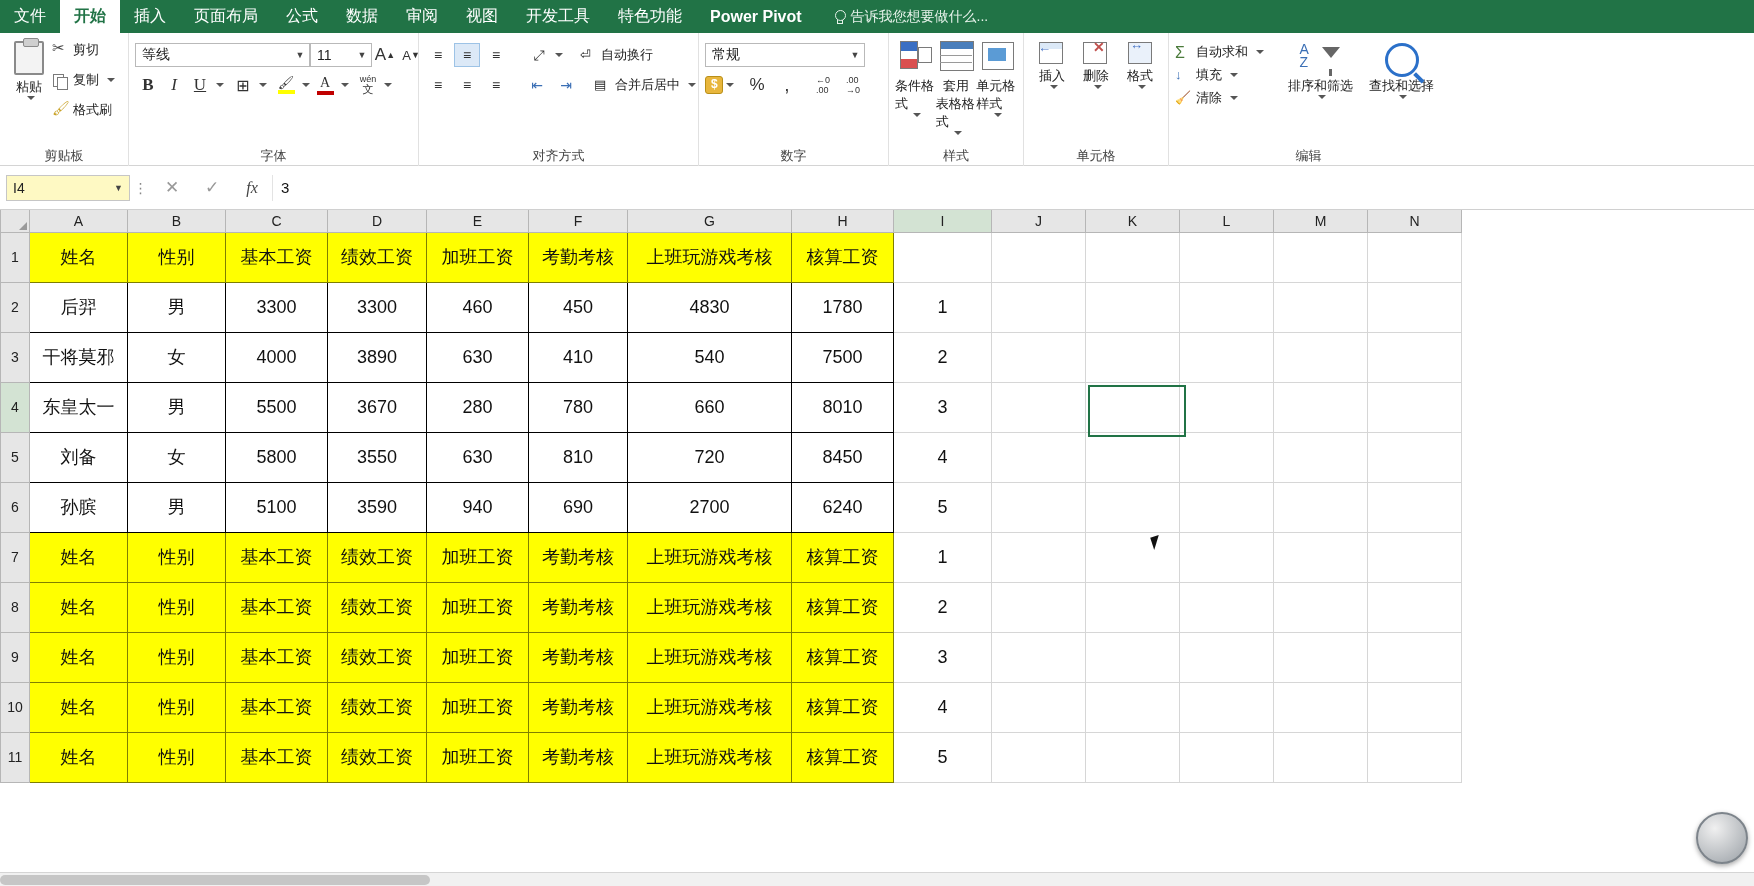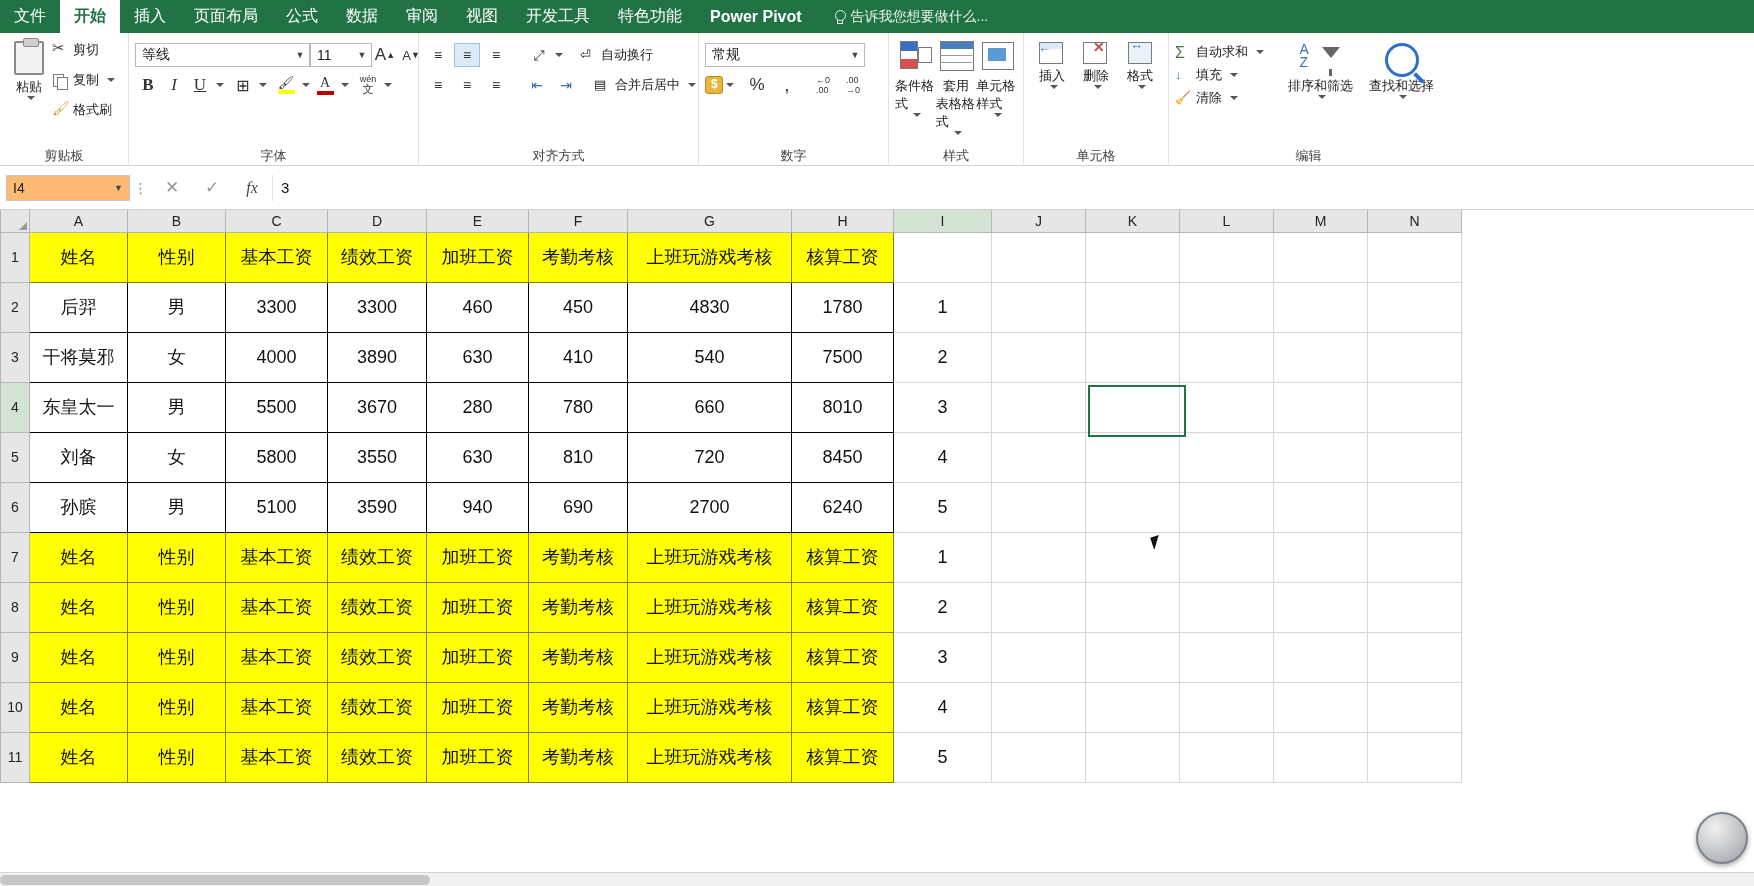--- a/index.html
+++ b/index.html
@@ -260,21 +260,21 @@
 
   
   .formula-bar {
     height: 44px;
     display: flex; align-items: center;
     background: #ffffff;
     border-bottom: 1px solid #d0d0d0;
     padding: 0 6px;
   }
   .namebox {
-    width: 124px; height: 26px; border: 1px solid #c6c6c6; background:#fdba74;
+    width: 124px; height: 26px; border: 1px solid #c6c6c6; background:#fef9c3;
     display: flex; align-items: center; padding: 0 6px; font-size: 14px;
   }
   .namebox .arrow { margin-left:auto; font-size: 9px; color:#444; }
   .fb-sep { width: 22px; text-align:center; color:#888; font-size: 14px; letter-spacing:1px;}
   .fb-btn { width: 40px; text-align:center; font-size: 17px; color: #999; }
   .fb-btn.fx { font-style: italic; font-family: "Liberation Serif", serif; color:#444; font-size:16px;}
   .fb-input {
     flex: 1; height: 26px; display:flex; align-items:center;
     padding-left: 8px; font-size: 15px; color: #111;
     border-left: 1px solid #e3e3e3;

